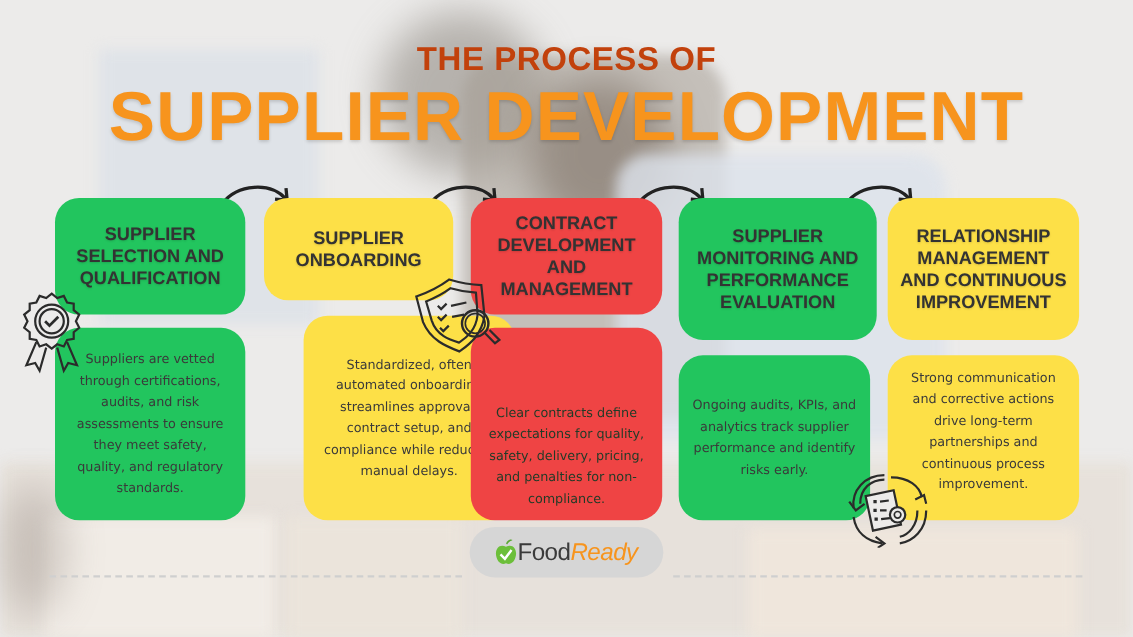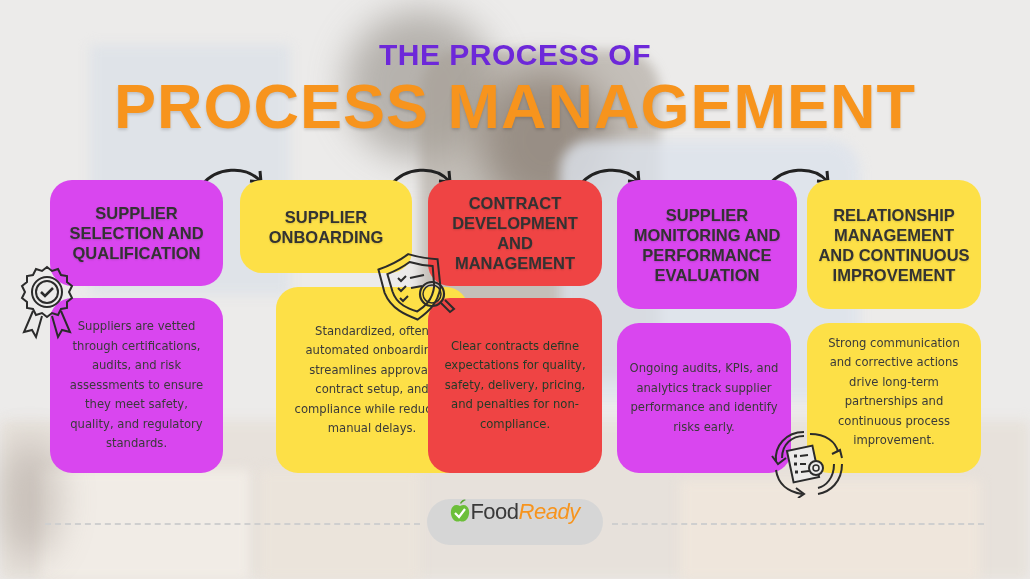--- a/index.html
+++ b/index.html
@@ -6,52 +6,52 @@
   body {
     width:1030px; height:579px; overflow:hidden; position:relative;
     font-family:"Liberation Sans", sans-serif;
     background:#ecebea;
   }
   .bg { position:absolute; inset:0; overflow:hidden; }
   .bg .blob { position:absolute; border-radius:50%; filter:blur(18px); }
   .bg .rect { position:absolute; filter:blur(6px); }
   .title-small {
     position:absolute; left:0; width:1030px; top:38px; text-align:center;
-    font-weight:700; font-size:30px; letter-spacing:0.5px; color:#6d28d9;
+    font-weight:700; font-size:30px; letter-spacing:0.5px; color:#c2410c;
   }
   .title-big {
     position:absolute; left:0; width:1030px; top:70px; text-align:center;
     font-weight:700; font-size:63px; letter-spacing:1px; color:#f7941d;
     text-shadow:0 2px 3px rgba(0,0,0,0.15);
   }
   .card {
     position:absolute; border-radius:22px; box-sizing:border-box;
     display:flex; align-items:center; justify-content:center; text-align:center;
   }
   .card.head {
     font-weight:700; font-size:16.5px; line-height:20px; color:#333;
     padding:6px 8px; text-shadow:0 1px 2px rgba(0,0,0,0.15);
   }
   .card.body {
     font-family:"DejaVu Sans", sans-serif;
     font-size:11.6px; line-height:19.5px; color:#3a3a3a; padding:10px 12px;
   }
-  .orange { background:#d946ef; }
+  .orange { background:#22c55e; }
   .gray { background:#fde047; }
   .green { background:#ef4444; }
   .green.body { color:#1f3b27; }
   .arrow { position:absolute; }
   .icon { position:absolute; }
   .dash {
     position:absolute; top:523px; height:0; border-top:2px dashed #cfcfcf;
   }
   .logo {
-    position:absolute; left:427px; top:499px; width:176px; height:46px;
+    position:absolute; left:427px; top:479px; width:176px; height:46px;
     border-radius:23px; background:#d6d6d6;
-    display:flex; justify-content:center; gap:0;
+    display:flex; align-items:center; justify-content:center; gap:0;
   }
   .logo .food { font-size:22px; color:#3a3a3a; letter-spacing:-0.5px; }
   .logo .ready { font-size:22px; color:#f7941d; letter-spacing:-0.5px;font-style:italic; }
   .logo-text { display:flex; }
 </style>
 </head>
 <body>
 
 <div class="bg">
   <div class="rect" style="left:90px;top:45px;width:200px;height:250px;background:#dfe3e8;"></div>
@@ -60,21 +60,21 @@
   <div class="blob" style="left:480px;top:70px;width:130px;height:140px;background:#6e5f52;opacity:.5;"></div>
   <div class="rect" style="left:560px;top:140px;width:300px;height:260px;background:#dde3ec;opacity:.8;border-radius:30px;"></div>
   <div class="rect" style="left:0;top:420px;width:1030px;height:160px;background:#e7e1da;opacity:.9;"></div>
   <div class="rect" style="left:40px;top:470px;width:210px;height:110px;background:#f1ece6;"></div>
   <div class="rect" style="left:260px;top:470px;width:160px;height:110px;background:#ebe4db;"></div>
   <div class="rect" style="left:680px;top:480px;width:300px;height:100px;background:#efe6dc;"></div>
   <div class="blob" style="left:0;top:440px;width:60px;height:120px;background:#9a8f87;opacity:.4;"></div>
 </div>
 
 <div class="title-small">THE PROCESS OF</div>
-<div class="title-big">PROCESS MANAGEMENT</div>
+<div class="title-big">SUPPLIER DEVELOPMENT</div>
 
 <svg class="arrow" style="left:198px;top:165px;" width="70" height="26" viewBox="0 0 70 26">
   <path d="M4 20 C 18 2, 48 0, 62 16" fill="none" stroke="#222" stroke-width="3"></path>
   <path d="M52 16 L63 17 L62 6" fill="none" stroke="#222" stroke-width="3"></path>
 </svg>
 <svg class="arrow" style="left:387px;top:165px;" width="70" height="26" viewBox="0 0 70 26">
   <path d="M4 20 C 18 2, 48 0, 62 16" fill="none" stroke="#222" stroke-width="3"></path>
   <path d="M52 16 L63 17 L62 6" fill="none" stroke="#222" stroke-width="3"></path>
 </svg>
 <svg class="arrow" style="left:576px;top:165px;" width="70" height="26" viewBox="0 0 70 26">
@@ -96,21 +96,21 @@
 <div class="card head gray" style="left:240px;top:180px;width:172px;height:93px;">
   <span>SUPPLIER ONBOARDING</span>
 </div>
 <div class="card body gray" style="left:240px;top:287px;width:192px;height:186px;margin-left:36px;">
   <span>Standardized, often automated onboarding streamlines approval, contract setup, and compliance while reducing manual delays.</span>
 </div>
 
 <div class="card head green" style="left:428px;top:180px;width:174px;height:106px;">
   <span>CONTRACT DEVELOPMENT AND MANAGEMENT</span>
 </div>
-<div class="card body green" style="left:428px;top:298px;width:174px;height:175px;">
+<div class="card body green" style="left:428px;top:298px;width:174px;height:175px;align-items:flex-end;">
   <span>Clear contracts define expectations for quality, safety, delivery, pricing, and penalties for non-compliance.</span>
 </div>
 
 <div class="card head orange" style="left:617px;top:180px;width:180px;height:129px;">
   <span>SUPPLIER MONITORING AND PERFORMANCE EVALUATION</span>
 </div>
 <div class="card body orange" style="left:617px;top:323px;width:174px;height:150px;padding-left:12px;">
   <span>Ongoing audits, KPIs, and analytics track supplier performance and identify risks early.</span>
 </div>
 

